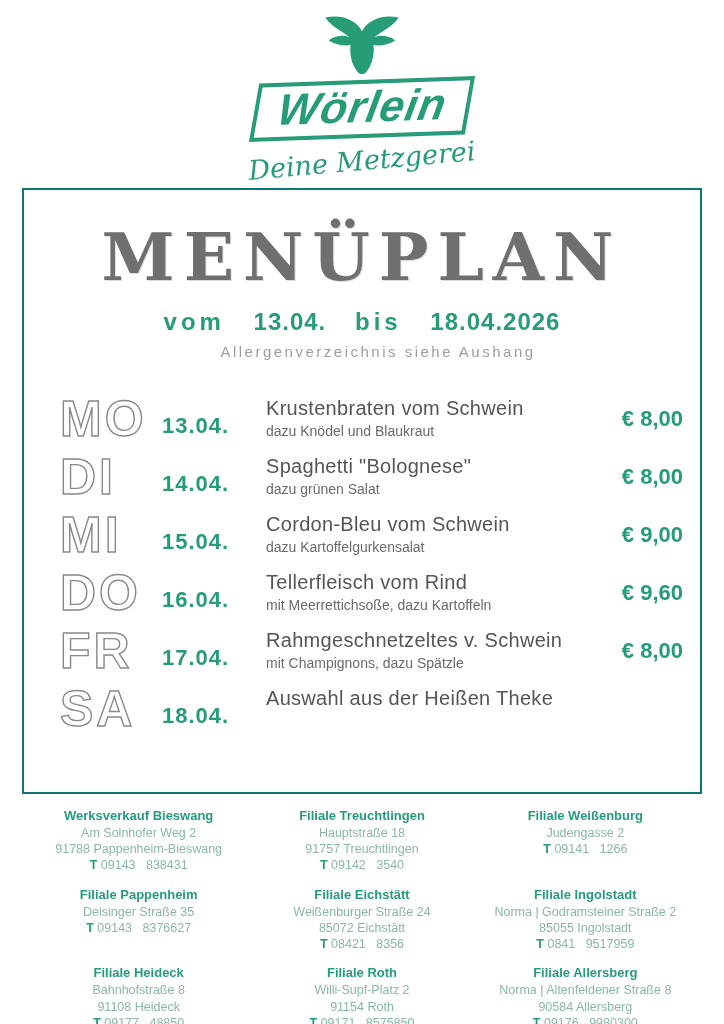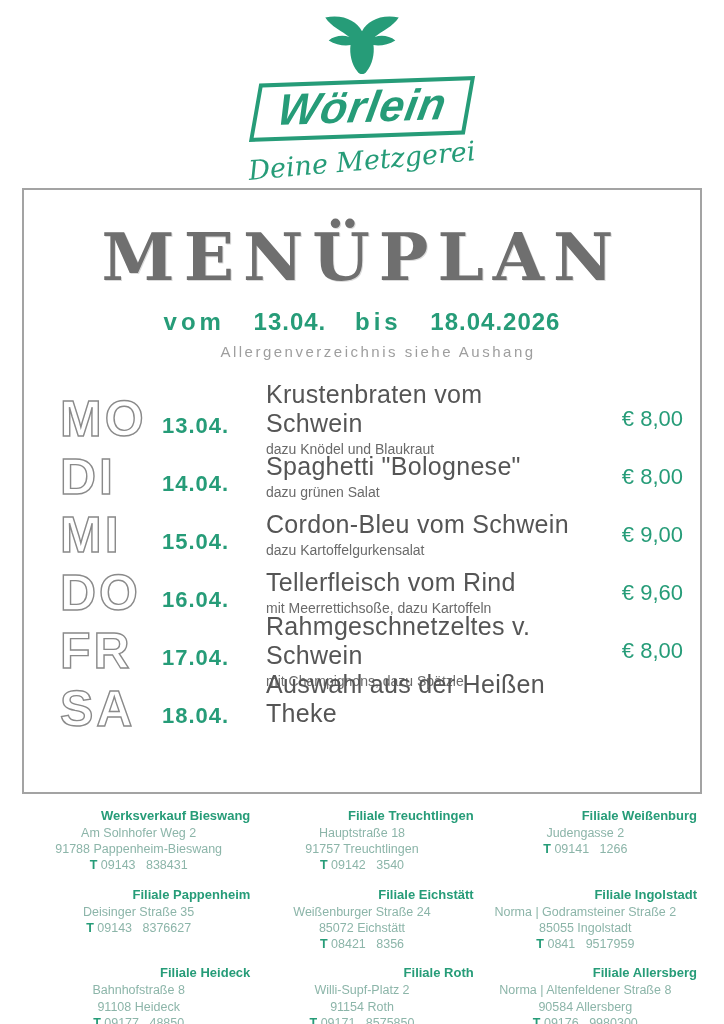--- a/index.html
+++ b/index.html
@@ -17,21 +17,21 @@
   .logo-name{
     display:inline-block;font-style:italic;font-weight:bold;font-size:44px;
     color:#269c78;letter-spacing:1px;line-height:1.05;
   }
   .logo-script{
     display:inline-block;font-family:"DejaVu Serif",serif;font-style:italic;
     font-size:27px;color:#269c78;transform:rotate(-5deg);margin-top:8px;line-height:1.1;
   }
   
   .menu-box{
-    width:680px;height:606px;margin:12px auto 0;border:2px solid #a3a3a3;
+    width:680px;height:606px;margin:12px auto 0;border:2px solid #0f766e;
     box-sizing:border-box;background:#ffffff;
   }
   .menu-title{
     text-align:center;margin-top:34px;font-family:"DejaVu Serif",serif;
     font-weight:bold;font-size:66px;letter-spacing:9px;color:#6f6f6f;line-height:1;
     text-shadow:1px 1px 0 rgba(110,110,110,.25);
   }
   .date-line{text-align:center;margin-top:18px;font-weight:bold;color:#269c78;font-size:24px;}
   .date-line span{display:inline-block;margin:0 11px;}
   .dl-word{letter-spacing:4px;}
@@ -43,29 +43,29 @@
   .row{display:flex;align-items:center;height:58px;}
   .day{
     width:102px;font-size:50px;font-weight:bold;letter-spacing:3px;line-height:1;
     color:transparent;-webkit-text-stroke:1.4px #8a8a8a;
   }
   .date{
     width:104px;font-size:22px;font-weight:bold;color:#269c78;
     padding-top:14px;letter-spacing:1px;
   }
   .dish{flex:1;}
-  .dish-title{font-size:25px;color:#555555;letter-spacing:.3px;}
+  .dish-title{font-size:20px;color:#555555;letter-spacing:.3px;}
   .dish-side{font-size:14px;color:#6a6a6a;margin-top:3px;min-height:17px;}
-  .price{width:100px;text-align:right;font-size:22px;font-weight:normal;color:#269c78;}
+  .price{width:100px;text-align:right;font-size:22px;font-weight:bold;color:#269c78;}
   
   .branches{
     width:670px;margin:14px auto 0;display:grid;
     grid-template-columns:repeat(3,1fr);row-gap:13px;text-align:center;
   }
-  .branch-name{font-size:13px;font-weight:bold;color:#269c78;margin-bottom:2px;text-align:right;}
+  .branch-name{font-size:13px;font-weight:bold;color:#269c78;margin-bottom:2px;}
   .branch-line{font-size:12.5px;color:#8cb5a9;line-height:1.3;}
   .branch-phone{font-size:12.5px;color:#8cb5a9;line-height:1.3;white-space:pre;}
   .branch-phone b{color:#269c78;font-weight:bold;}
 </style>
 </head>
 <body>
 
 <div class="header">
   <svg class="bull" width="122" height="62" viewBox="0 0 100 54">
     <path fill="#269c78" d="M50,15 C45,6 34,0 18,3 C23,11 33,15 39,20

